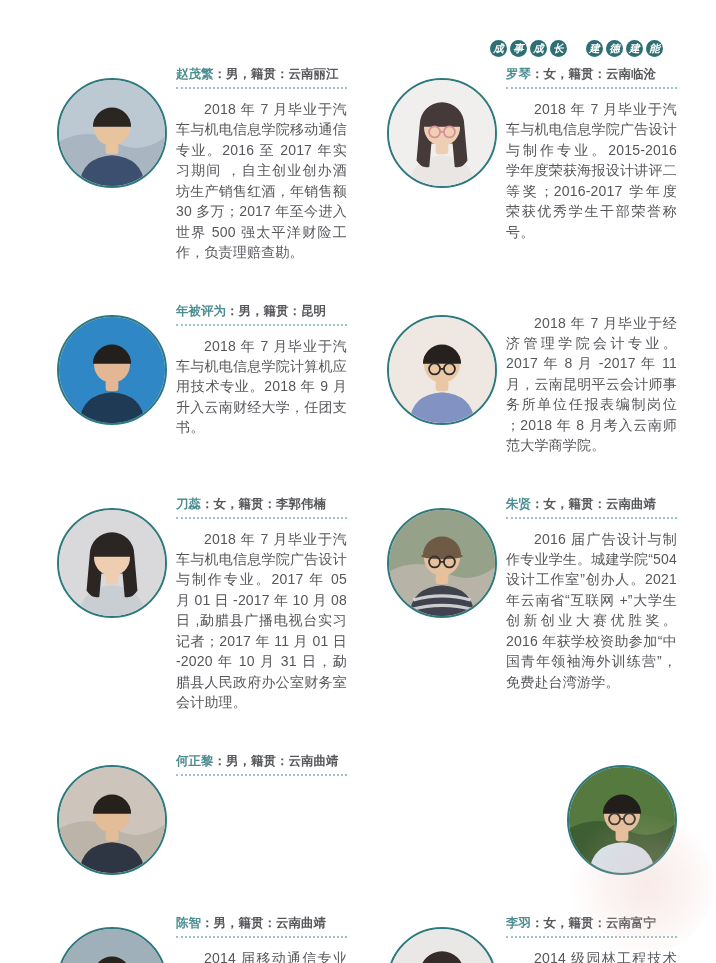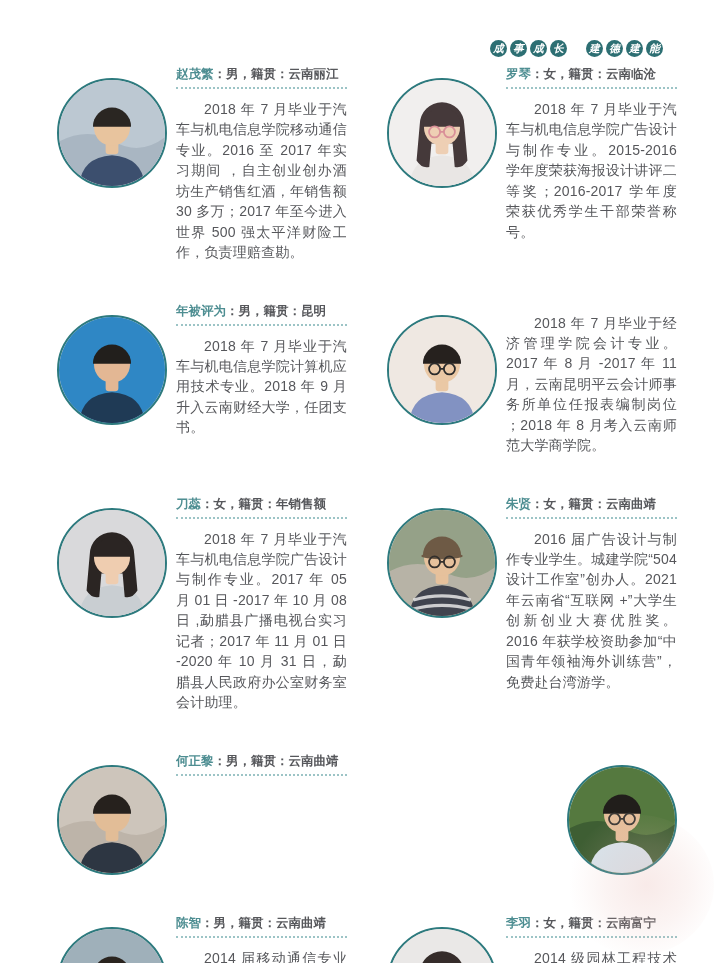--- a/index.html
+++ b/index.html
@@ -161,21 +161,21 @@
           <svg viewBox="0 0 100 100" preserveAspectRatio="xMidYMid slice" xmlns="http://www.w3.org/2000/svg">
             <rect width="100" height="100" fill="#d9d9db"></rect>
             <path d="M19 100 Q21 73 50 71 Q79 73 81 100 Z" fill="#c9ced2"></path>
             <rect x="44" y="54" width="12" height="16" rx="3" fill="#efcdb0"></rect>
             <path d="M29 42 a21 21 0 0 1 42 0 l3 34 q-5 8 -12 6 l-2 -22 l-20 0 l-2 22 q-7 2 -12 -6 Z" fill="#2b2523"></path>
             <circle cx="50" cy="45" r="17" fill="#efcdb0"></circle>
             <path d="M32 44 a18 18 0 0 1 36 0 Z" fill="#2b2523"></path>
           </svg>
         </div>
     <div class="info">
-      <div class="pname"><span class="nm">刀蕊</span><span class="meta">：女，籍贯：年销售额</span></div>
+      <div class="pname"><span class="nm">刀蕊</span><span class="meta">：女，籍贯：李郭伟楠</span></div>
       <p class="bio">2018 年 7 月毕业于汽车与机电信息学院广告设计与制作专业。2017 年 05 月 01 日 -2017 年 10 月 08 日 ,勐腊县广播电视台实习记者；2017 年 11 月 01 日 -2020 年 10 月 31 日，勐腊县人民政府办公室财务室会计助理。</p>
     </div>
   </div>
       <div class="card">
     <div class="avatar">
           <svg viewBox="0 0 100 100" preserveAspectRatio="xMidYMid slice" xmlns="http://www.w3.org/2000/svg">
             <rect width="100" height="100" fill="#95a188"></rect>
             <path d="M0 58 Q28 44 52 58 T100 54 L100 100 L0 100 Z" fill="#b7b3a6"></path>
             <path d="M19 100 Q21 73 50 71 Q79 73 81 100 Z" fill="#40434e"></path>
             <path d="M23 85 Q50 77 77 85 M21 94 Q50 86 79 94" stroke="rgba(240,240,240,0.8)" stroke-width="3" fill="none"></path>

